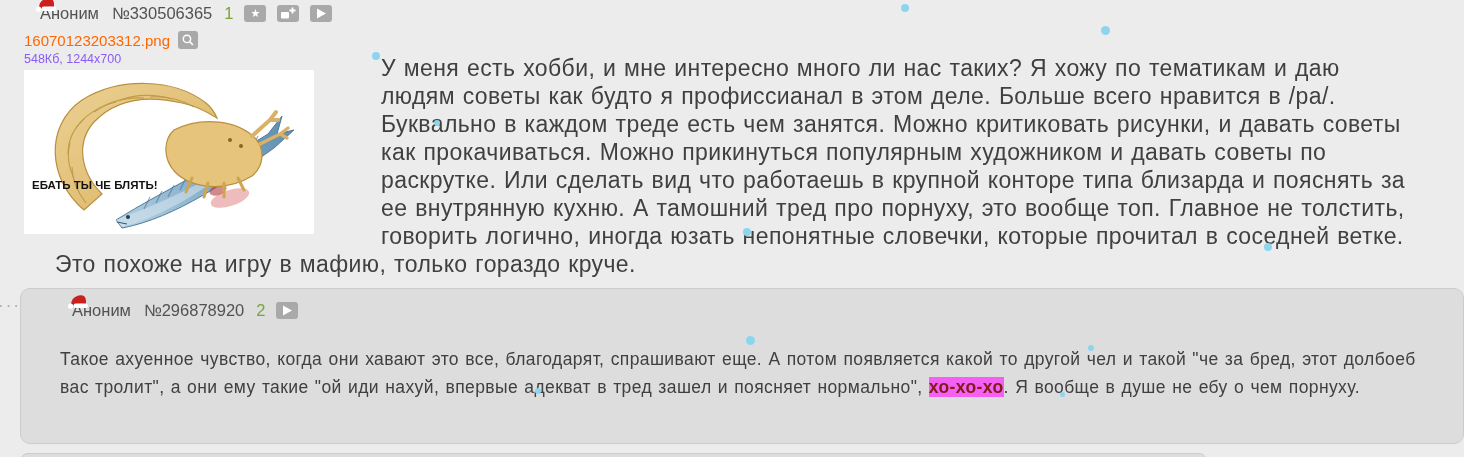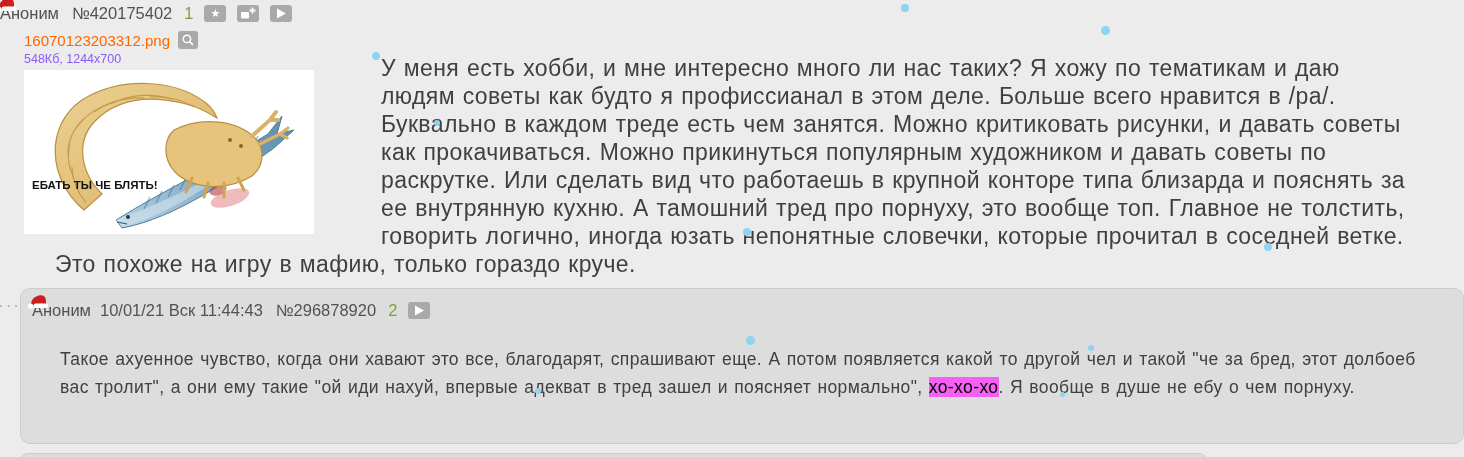--- a/index.html
+++ b/index.html
@@ -5,21 +5,21 @@
   html,body{margin:0;padding:0;}
   body{
     width:1464px;height:457px;position:relative;overflow:hidden;
     background:#ececec;
     font-family:"Liberation Sans","DejaVu Sans",sans-serif;
     color:#404040;
   }
   .post-op{padding:2px 0 0 0;position:relative;}
   .post-header{
     font-size:16.5px;color:#525252;display:flex;align-items:center;gap:9px;
-    height:22px;white-space:nowrap;
+    height:22px;white-space:nowrap;padding-left:40px;
   }
   .poster-name{position:relative;display:inline-block;}
   .santa-hat{position:absolute;left:-4px;top:-7px;width:21px;height:16px;pointer-events:none;}
   .post-no{color:#525252;text-decoration:none;margin-left:4px;}
   .reply-count{color:#7ba33c;text-decoration:none;margin-left:3px;}
   .hbtn{
     display:inline-flex;align-items:center;justify-content:center;
     width:22px;height:17px;background:#a9a9a9;border:none;border-radius:3px;
     color:#fff;font-size:11px;line-height:1;padding:0;cursor:pointer;margin-left:2px;
   }
@@ -36,21 +36,21 @@
   .post-reply{
     position:absolute;left:20px;top:288px;right:0;height:156px;
     background:#dddddd;border:1px solid #cccccc;border-radius:10px;
     box-sizing:border-box;padding:10px 0 0 10px;
   }
   .post-reply .post-header{margin-left:1px;}
   .reply-message{
     margin:24px 40px 0 29px;
     font-size:17.5px;line-height:28px;letter-spacing:.4px;word-spacing:1px;
   }
-  .hl{background:#f55ff3;color:#000000;}
+  .hl{background:#f55ff3;color:#7f1d1d;font-weight:bold;}
   .reply-marker{
     position:absolute;left:-2px;top:296px;color:#a9a9a9;font-size:17px;
     letter-spacing:2px;
   }
   .next-post{
     position:absolute;left:20px;top:453px;width:1185px;height:12px;
     background:#dddddd;border:1px solid #cccccc;border-radius:8px 8px 0 0;
   }
   .snow{position:absolute;border-radius:50%;background:#8dd5ee;}
 </style>
@@ -60,21 +60,21 @@
 <div class="post-op">
   <div class="post-header">
     <span class="poster-name">
       <span>Аноним</span>
       <svg class="santa-hat" viewBox="0 0 21 16">
         <path d="M3,12 Q2.5,3.5 10.5,1.5 Q17.5,0.2 18,6.5 L18,10.5 Q12,8.5 6.5,11.5 Z" fill="#cc1f1f"></path>
         <rect x="5.5" y="9.5" width="14.5" height="4.4" rx="2.2" fill="#ffffff"></rect>
         <circle cx="2.6" cy="12.2" r="2.6" fill="#ffffff"></circle>
       </svg>
     </span>
-    <a href="#" class="post-no">№420175402</a>
+    <a href="#" class="post-no">№330506365</a>
     <a href="#" class="reply-count">1</a>
     <button class="hbtn">
         <span>★</span>
       </button>
     <button class="hbtn">
       <svg width="18" height="14" viewBox="0 0 18 14">
         <rect x="2" y="6" width="8" height="6.5" rx="1" fill="#ffffff"></rect>
         <path d="M13.5,1.5 v6 M10.5,4.5 h6" stroke="#ffffff" stroke-width="1.8"></path>
       </svg>
     </button>
@@ -170,21 +170,20 @@
 <div class="post-reply">
   <div class="post-header">
     <span class="poster-name">
       <span>Аноним</span>
       <svg class="santa-hat" viewBox="0 0 21 16">
         <path d="M3,12 Q2.5,3.5 10.5,1.5 Q17.5,0.2 18,6.5 L18,10.5 Q12,8.5 6.5,11.5 Z" fill="#cc1f1f"></path>
         <rect x="5.5" y="9.5" width="14.5" height="4.4" rx="2.2" fill="#ffffff"></rect>
         <circle cx="2.6" cy="12.2" r="2.6" fill="#ffffff"></circle>
       </svg>
     </span>
-    <span>10/01/21 Вск 11:44:43</span>
     <a href="#" class="post-no">№296878920</a>
     <a href="#" class="reply-count">2</a>
     <button class="hbtn">
       <svg width="14" height="13" viewBox="0 0 14 13">
         <polygon points="3,1.5 12,6.5 3,11.5" fill="#ffffff"></polygon>
       </svg>
     </button>
   </div>
   <div class="reply-message"><span>Такое ахуенное чувство, когда они хавают это все, благодарят, спрашивают еще. А потом появляется какой то другой чел и такой "че за бред, этот долбоеб вас тролит", а они ему такие "ой иди нахуй, впервые адекват в тред зашел и поясняет нормально", </span><span class="hl">хо-хо-хо</span><span>. Я вообще в душе не ебу о чем порнуху.</span></div>
 </div>

